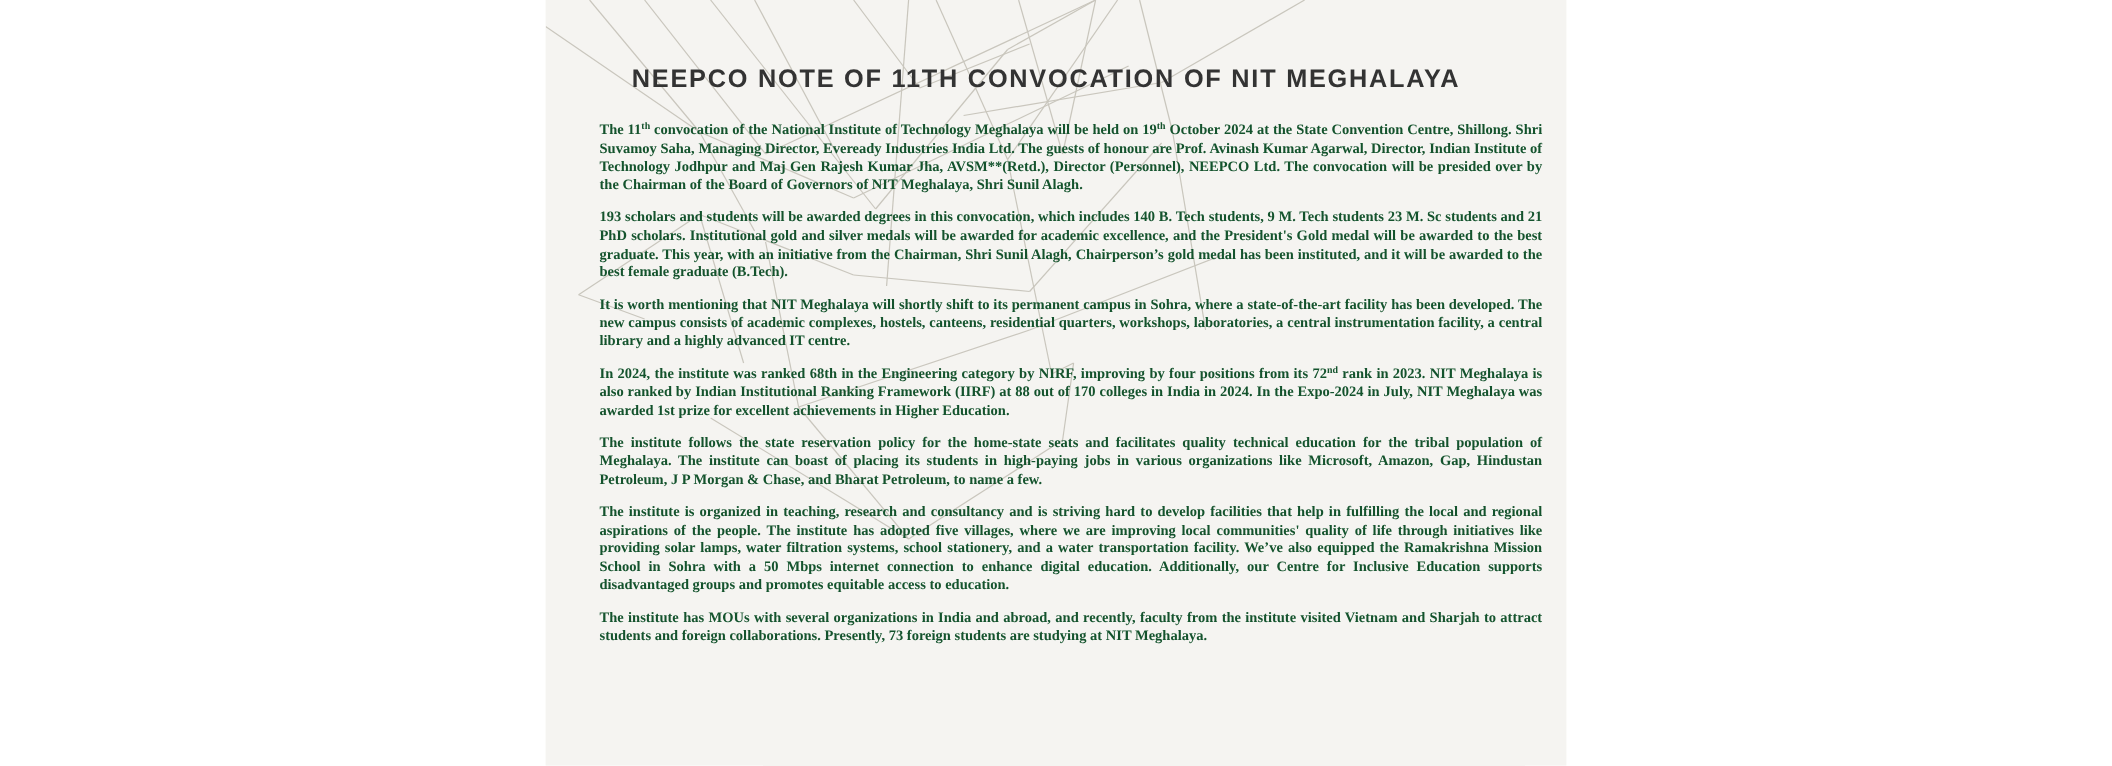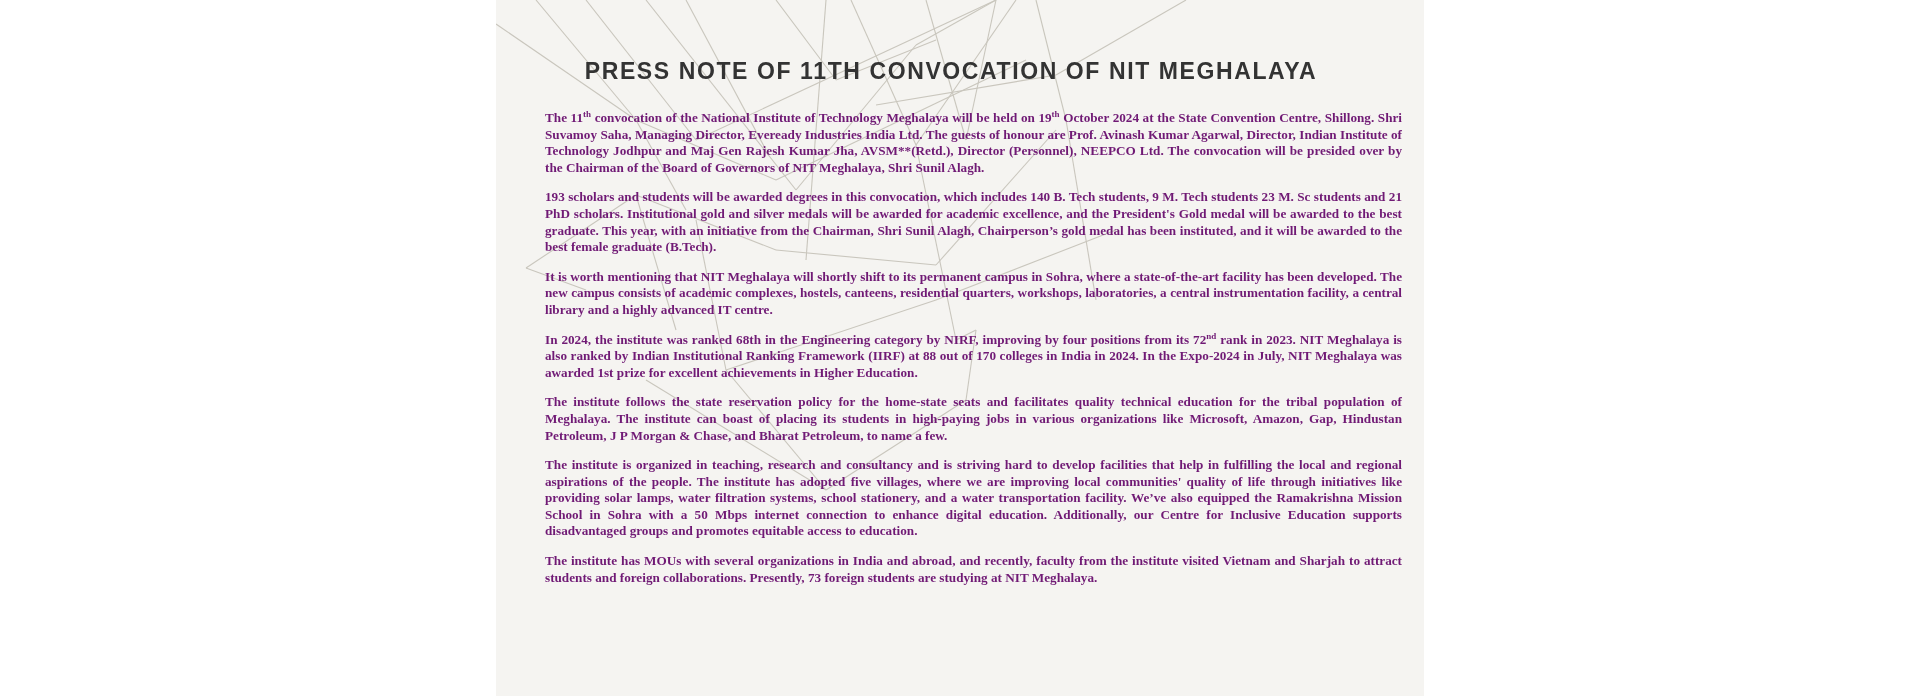--- a/index.html
+++ b/index.html
@@ -48,21 +48,21 @@
   }
   .body {
     position: absolute;
     left: 49px;
     top: 110px;
     width: 857px;
     font-family: "Liberation Serif", "DejaVu Serif", serif;
     font-weight: bold;
     font-size: 13.2px;
     line-height: 16.6px;
-    color: #701a75;
+    color: #14532d;
     text-align: justify;
   }
   .body p {
     margin: 0 0 13px 0;
   }
   .body sup {
     font-size: 9px;
     line-height: 0;
     vertical-align: 5px;
   }
@@ -105,21 +105,21 @@
     <line x1="440" y1="300" x2="620" y2="230"></line>
     <line x1="230" y1="370" x2="330" y2="490"></line>
     <line x1="330" y1="490" x2="470" y2="400"></line>
     <line x1="470" y1="400" x2="480" y2="330"></line>
     <line x1="150" y1="380" x2="330" y2="490"></line>
     <line x1="460" y1="340" x2="480" y2="330"></line>
     <line x1="540" y1="0" x2="570" y2="120"></line>
     <line x1="570" y1="120" x2="600" y2="300"></line>
   </svg>
 
-  <h1 class="title">PRESS NOTE OF 11TH CONVOCATION OF NIT MEGHALAYA</h1>
+  <h1 class="title">NEEPCO NOTE OF 11TH CONVOCATION OF NIT MEGHALAYA</h1>
 
   <div class="body">
     <p><span>The 11</span><sup>th</sup><span> convocation of the National Institute of Technology Meghalaya will be held on 19</span><sup>th</sup><span> October 2024 at the State Convention Centre, Shillong. Shri Suvamoy Saha, Managing Director, Eveready Industries India Ltd. The guests of honour are Prof. Avinash Kumar Agarwal, Director, Indian Institute of Technology Jodhpur and Maj Gen Rajesh Kumar Jha, AVSM**(Retd.), Director (Personnel), NEEPCO Ltd. The convocation will be presided over by the Chairman of the Board of Governors of NIT Meghalaya, Shri Sunil Alagh.</span></p>
     <p>193 scholars and students will be awarded degrees in this convocation, which includes 140 B. Tech students, 9 M. Tech students 23 M. Sc students and 21 PhD scholars. Institutional gold and silver medals will be awarded for academic excellence, and the President's Gold medal will be awarded to the best graduate. This year, with an initiative from the Chairman, Shri Sunil Alagh, Chairperson’s  gold medal has been instituted, and it will be awarded to the best female graduate (B.Tech).</p>
     <p>It is worth mentioning that NIT Meghalaya will shortly shift to its permanent campus in Sohra, where a state-of-the-art facility has been developed. The new campus consists of academic complexes, hostels, canteens, residential quarters, workshops, laboratories, a central instrumentation  facility, a central library  and a highly advanced IT centre.</p>
     <p><span>In 2024, the institute was ranked 68th in the Engineering category by NIRF, improving by four positions from its 72</span><sup>nd</sup><span> rank in 2023. NIT Meghalaya is also ranked by Indian Institutional Ranking Framework (IIRF) at 88 out of 170 colleges in India in 2024. In the Expo-2024 in July, NIT Meghalaya was awarded  1st prize  for excellent achievements in Higher Education.</span></p>
     <p>The institute follows the state reservation policy for the home-state seats and facilitates quality technical education for the tribal population of Meghalaya. The institute can boast of placing its students in high-paying jobs in various organizations like Microsoft, Amazon,  Gap, Hindustan  Petroleum,  J P Morgan &amp; Chase, and Bharat Petroleum,  to name a few.</p>
     <p>The institute is organized in teaching, research and consultancy and is striving hard to develop facilities that help in fulfilling the local and regional aspirations of the people. The institute has adopted five villages, where we are improving local communities' quality of life through initiatives like providing solar lamps, water filtration systems, school stationery, and a water transportation facility. We’ve also equipped the Ramakrishna Mission School in Sohra with a 50 Mbps internet connection to enhance digital education. Additionally, our Centre for Inclusive Education supports disadvantaged groups and promotes equitable access to education.</p>
     <p>The institute has MOUs with several organizations in India and abroad, and recently, faculty from the institute visited Vietnam and Sharjah  to attract students and foreign collaborations.  Presently, 73 foreign students are studying at NIT Meghalaya.</p>
   </div>

